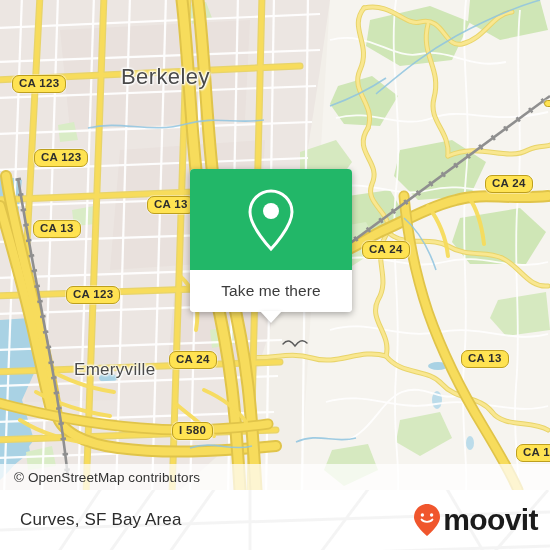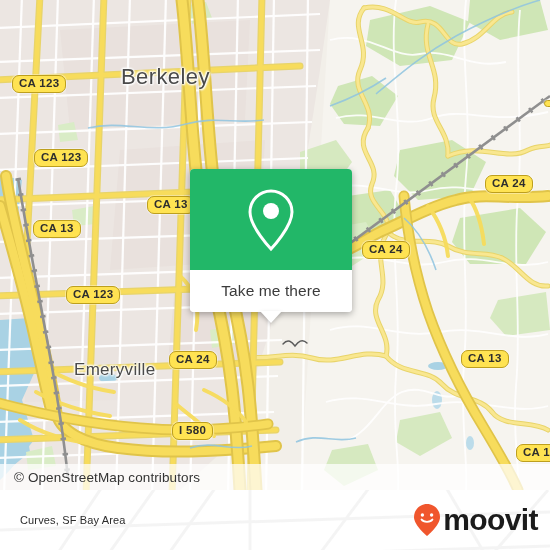--- a/index.html
+++ b/index.html
@@ -138,21 +138,21 @@
     position: absolute;
     left: 0; top: -30px;
     width: 550px; height: 120px;
     opacity: .10;
   }
   #bottom-title {
     position: absolute;
     left: 20px;
     top: 50%;
     transform: translateY(-50%);
-    font-size: 11px;
+    font-size: 17px;
     color: #2c2c2c;
     letter-spacing: .15px;
     white-space: nowrap;
   }
   #brand {
     position: absolute;
     right: 12px;
     top: 50%;
     transform: translateY(-50%);
     display: flex;

